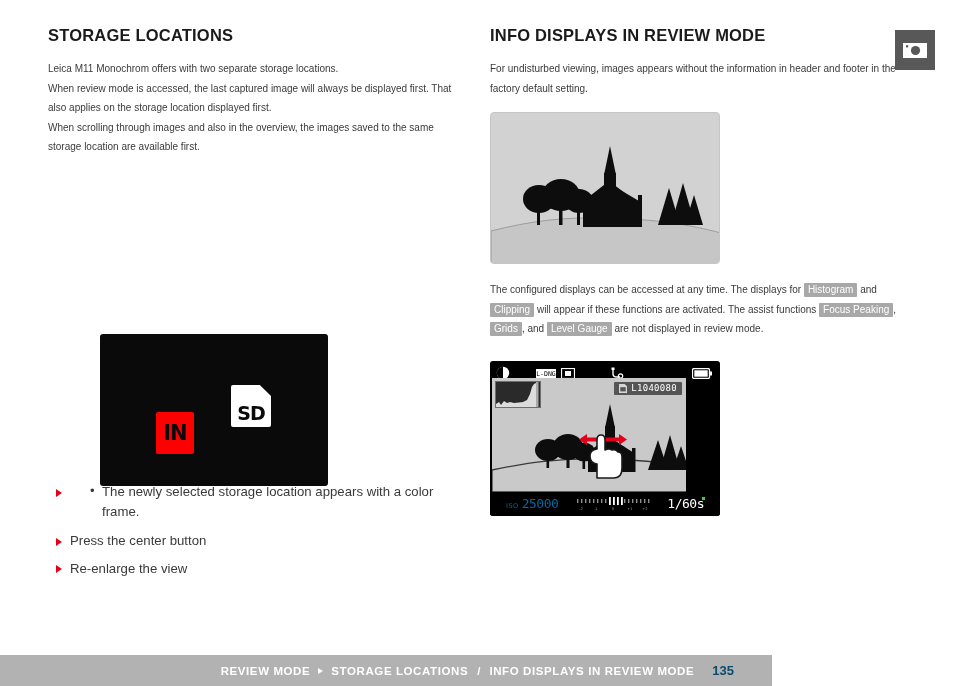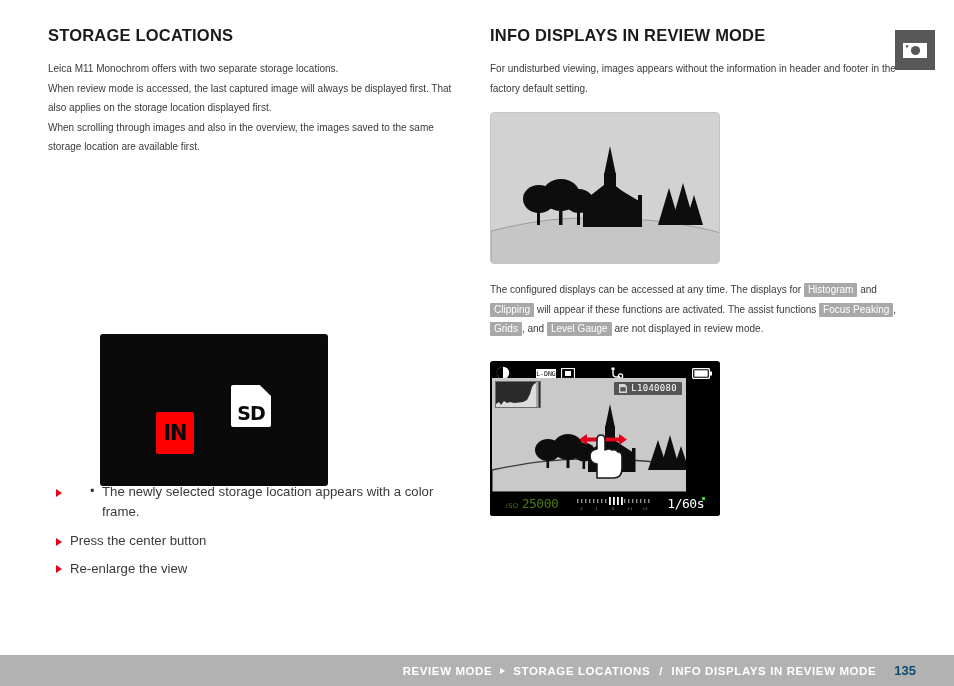--- a/index.html
+++ b/index.html
@@ -158,21 +158,21 @@
   }
   .scr-botbar {
     position: absolute; left: 0; bottom: 0;
     width: 100%; height: 24px;
     background: #000;
     display: flex; align-items: center; justify-content: space-between;
     padding: 0 16px;
   }
   .iso-grp {
     display: flex; align-items: baseline; gap: 3px;
-    color: #4d7c0f;
+    color: #0369a1;
   }
   .iso-lbl { font-size: 6.5px; font-family: "DejaVu Sans", sans-serif; letter-spacing: .5px; }
   .iso-val { font-size: 13px; font-family: "DejaVu Sans Mono", monospace; letter-spacing: -.5px; }
   .shutter {
     color: #fff; font-size: 13px;
     font-family: "DejaVu Sans Mono", monospace;
     letter-spacing: -.5px;
     position: relative;
   }
   .shutter .dot {
@@ -213,21 +213,21 @@
     right: 19px; top: 30px;
     width: 40px; height: 40px;
     background: #585858;
     display: flex; align-items: center; justify-content: center;
   }
 
   
   .footer {
     position: absolute;
     left: 0; bottom: 0;
-    width: 954px; height: 31px;
+    width: 772px; height: 31px;
     background: #b2b2b2;
     display: flex; align-items: center; justify-content: flex-end;
     padding-right: 38px;
     gap: 0px;
     text-align: right;
   }
   .footer .crumb {
     color: #ffffff;
     font-size: 11.5px;
     font-weight: bold;

